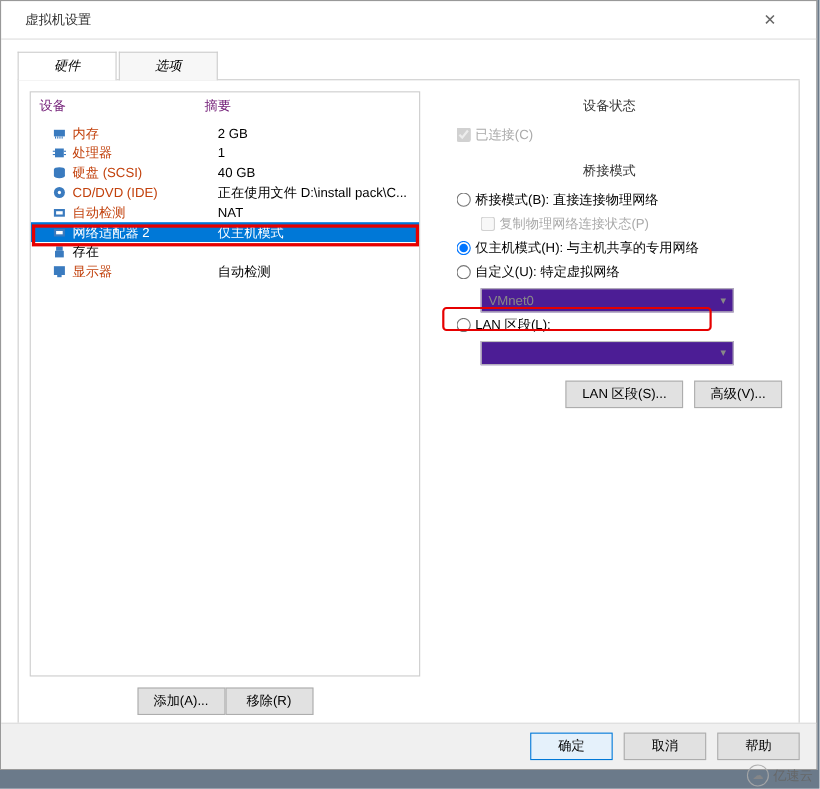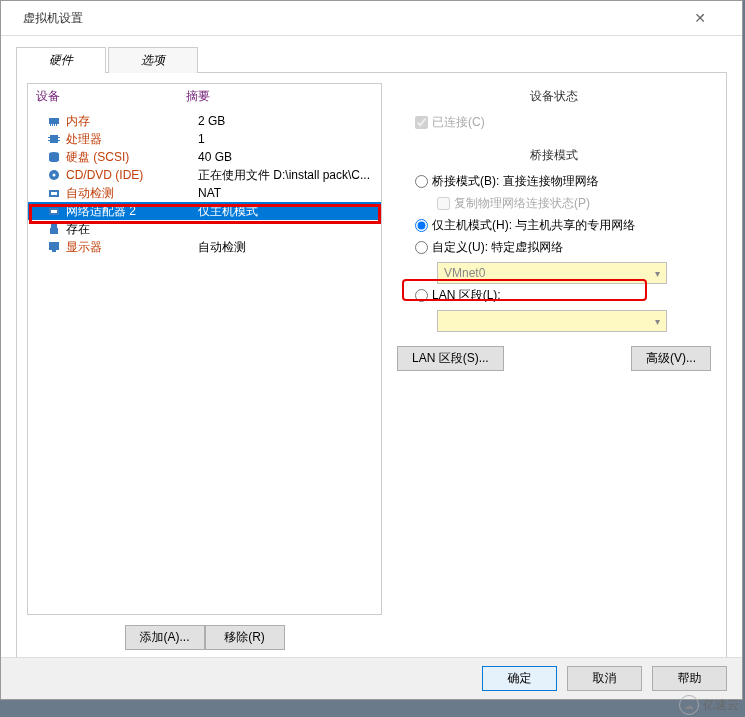--- a/index.html
+++ b/index.html
@@ -31,24 +31,24 @@
 .btn { border: 1px solid #adadad; background: #e1e1e1; padding: 3px 14px; min-width: 80px; text-align: center; }
 .right-panel { flex: 1; padding: 5px 5px 0 5px; position: relative; }
 .group { margin-bottom: 14px; }
 .group-title { color: #333; margin-bottom: 6px; text-align: center; }
 .group-body { padding-left: 18px; }
 .chk { display: flex; align-items: center; gap: 4px; height: 22px; }
 .chk input[type=checkbox], .chk input[type=radio] { width: 13px; height: 13px; }
 .chk label { color: #000; }
 .chk.disabled label { color: #aaa; }
 .sub-indent { padding-left: 22px; }
-.dropdown { width: 230px; height: 22px; background: #fef9c3; border: 1px solid #c0c0c0; color: #888; padding: 2px 6px; margin: 4px 0 0 0; display: flex; align-items: center; justify-content: space-between; }
+.dropdown { width: 230px; height: 22px; background: #4c1d95; border: 1px solid #c0c0c0; color: #888; padding: 2px 6px; margin: 4px 0 0 0; display: flex; align-items: center; justify-content: space-between; }
 .dropdown .arrow { font-size: 10px; color: #888; }
 .highlight-radio { border: 2px solid #e60000; border-radius: 4px; padding: 1px 4px; position: absolute; left: 10px; top: 196px; width: 245px; height: 22px; }
-.right-btns { display: flex; gap: 10px; justify-content: space-between; margin-top: 4px; }
+.right-btns { display: flex; gap: 10px; justify-content: flex-end; margin-top: 4px; }
 .footer { position: absolute; bottom: 0; left: 0; right: 0; height: 42px; background: #f0f0f0; border-top: 1px solid #ddd; display: flex; justify-content: flex-end; align-items: center; gap: 10px; padding-right: 15px; }
 .footer .btn { min-width: 75px; }
 .footer .btn.primary { border: 1px solid #0078d7; background: #e5f1fb; }
 .watermark { position: absolute; right: 6px; bottom: 2px; font-size: 11px; color: #666; display: flex; align-items: center; gap: 4px; opacity: 0.9; }
 .watermark .logo-icon { width: 20px; height: 20px; border: 1px solid #aaa; border-radius: 50%; display: flex; align-items: center; justify-content: center; font-size: 10px; color: #888; }
 svg.ico { width: 14px; height: 14px; }
 </style>
 </head>
 <body>
 

